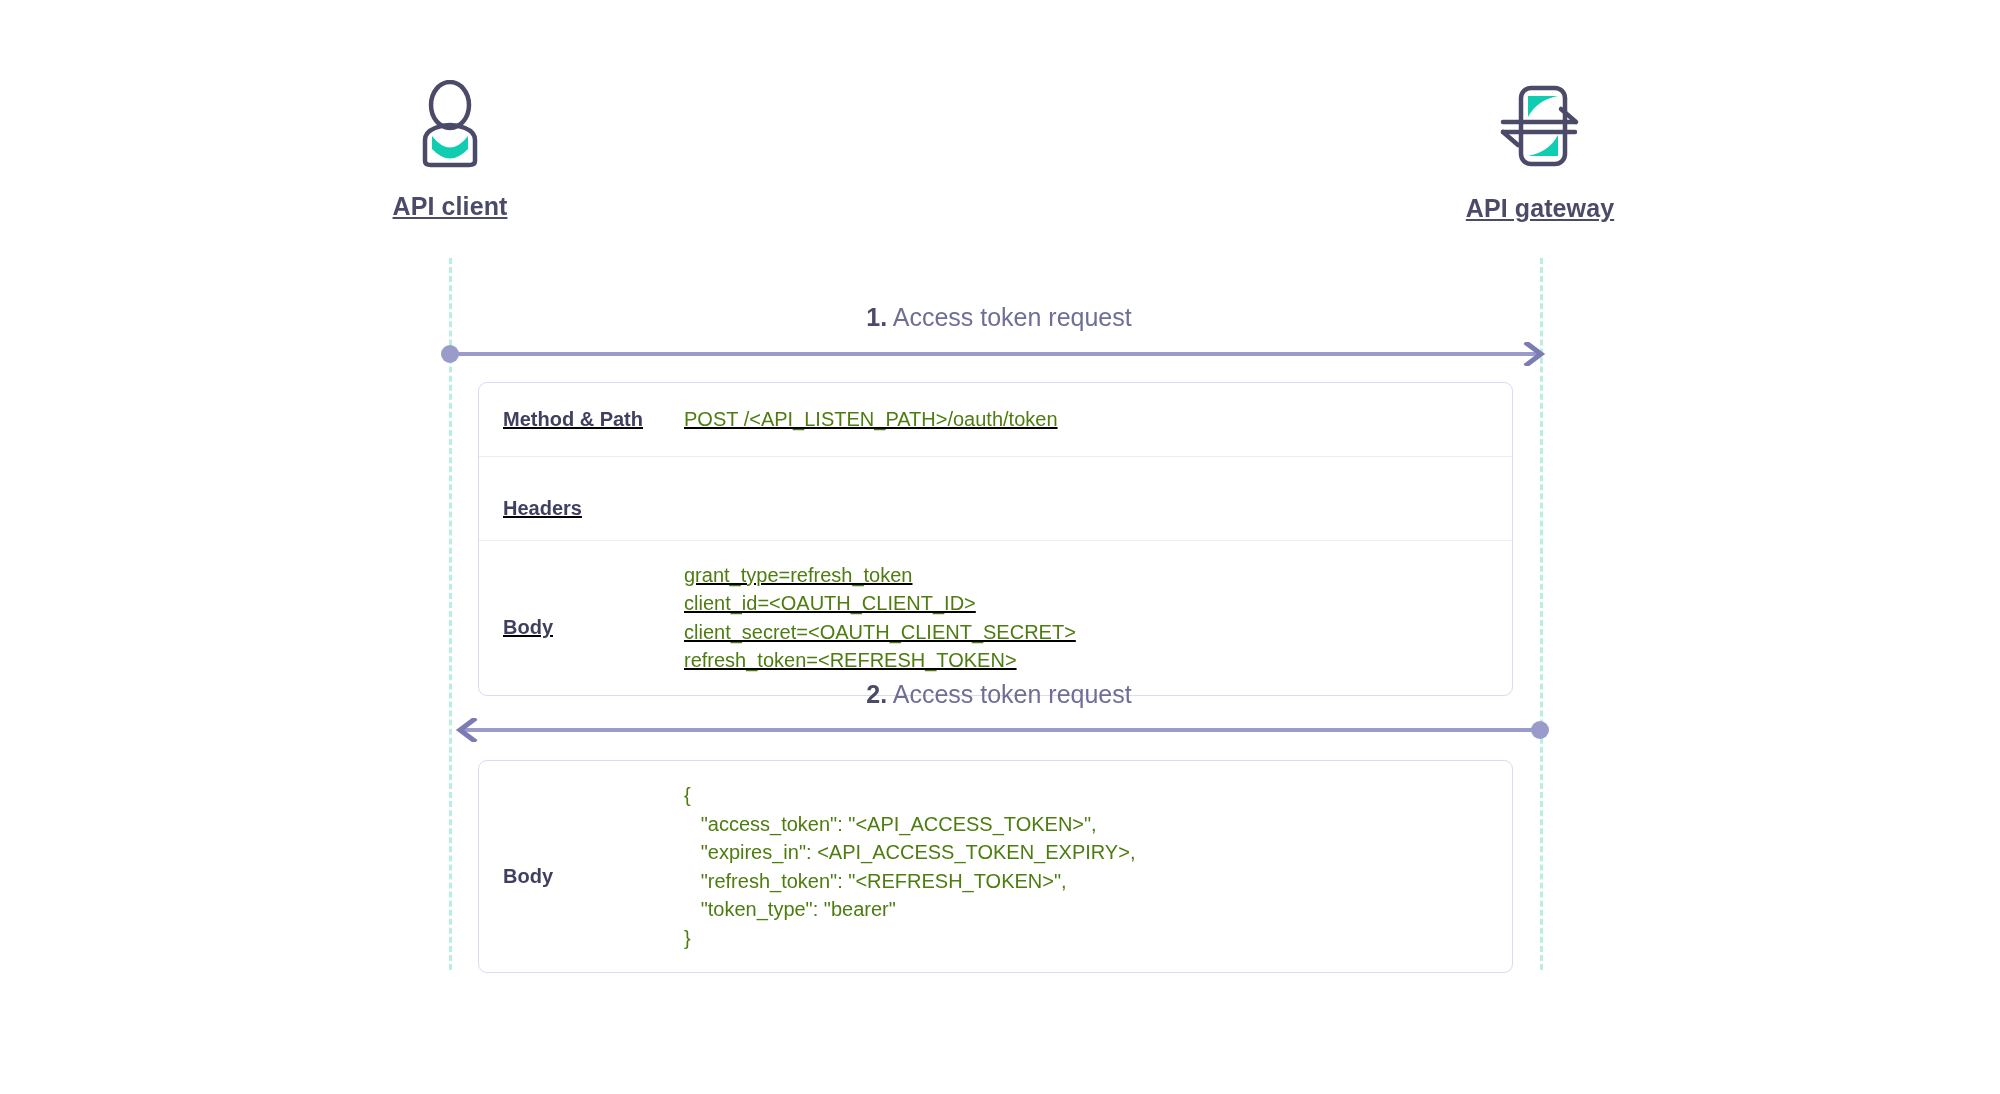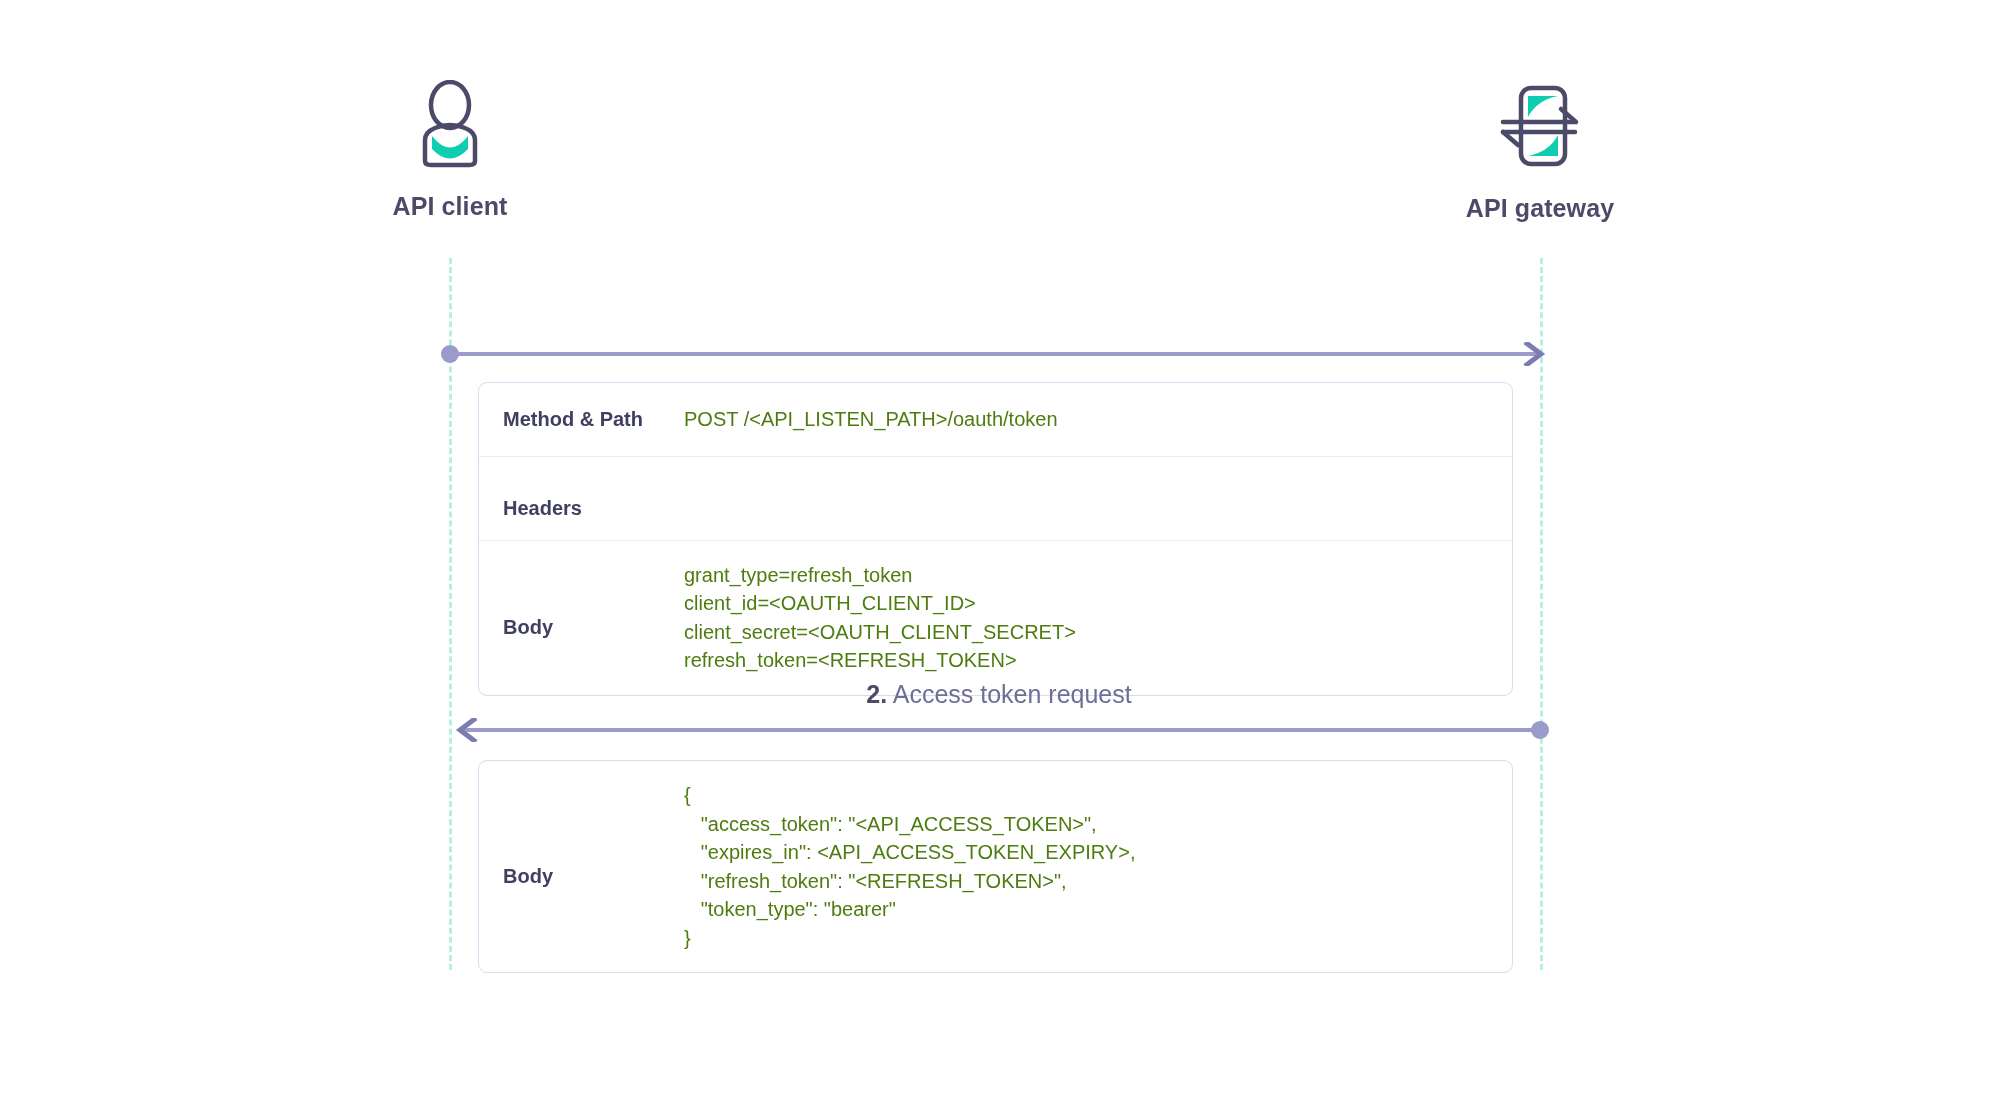--- a/index.html
+++ b/index.html
@@ -34,20 +34,21 @@
     display: flex;
     align-items: center;
     justify-content: center;
   }
   .actor-label {
     margin-top: 22px;
     font-size: 25px;
     font-weight: bold;
     color: #4b4b69;
     letter-spacing: 0.1px;
+    text-decoration: underline;
   }
 
   
   .lifeline {
     position: absolute;
     top: 258px;
     width: 0;
     height: 712px;
     border-left: 3px dashed #b9eee2;
   }
@@ -79,21 +80,21 @@
   .arrow-2 { left: 452px; top: 718px; width: 1098px; }
 
   
   .card {
     position: absolute;
     border: 1px solid #ddd9f0;
     border-radius: 9px;
     background: #ffffff;
     box-sizing: border-box;
   }
-  .card-1 { left: 478px; top: 382px; width: 1035px; }
+  .card-1 { left: 478px; top: 382px; width: 1035px; text-decoration: underline; }
   .card-2 { left: 478px; top: 760px; width: 1035px; }
 
   .row {
     display: flex;
     align-items: flex-start;
     border-bottom: 1px solid #eeebf8;
   }
   .row:last-child { border-bottom: none; }
 
   .row-key {
@@ -154,20 +155,24 @@
         <path d="M6 50 L78 50" stroke="#4b4b69" stroke-width="4.5" stroke-linecap="round"></path>
         <path d="M21 63 L6 50" stroke="#4b4b69" stroke-width="4.5" stroke-linecap="round" fill="none"></path>
       </svg>
     </div>
     <div class="actor-label">API gateway</div>
   </div>
 
   <div class="lifeline lifeline-client"></div>
   <div class="lifeline lifeline-gateway"></div>
 
+  <div class="msg-label msg-label-1">
+    <span class="num">1.</span>
+    <span>Access token request</span>
+  </div>
 
   <div class="arrow arrow-1">
     <svg width="1110" height="24" viewBox="0 0 1110 24">
       <circle cx="10" cy="12" r="9" fill="#9b9bcb"></circle>
       <line x1="10" y1="12" x2="1100" y2="12" stroke="#9b9bcb" stroke-width="4"></line>
       <polyline points="1085,0 1101,12 1085,24" fill="none" stroke="#7c7cb4" stroke-width="5" stroke-linejoin="miter" stroke-linecap="butt"></polyline>
     </svg>
   </div>
 
   <div class="card card-1">

